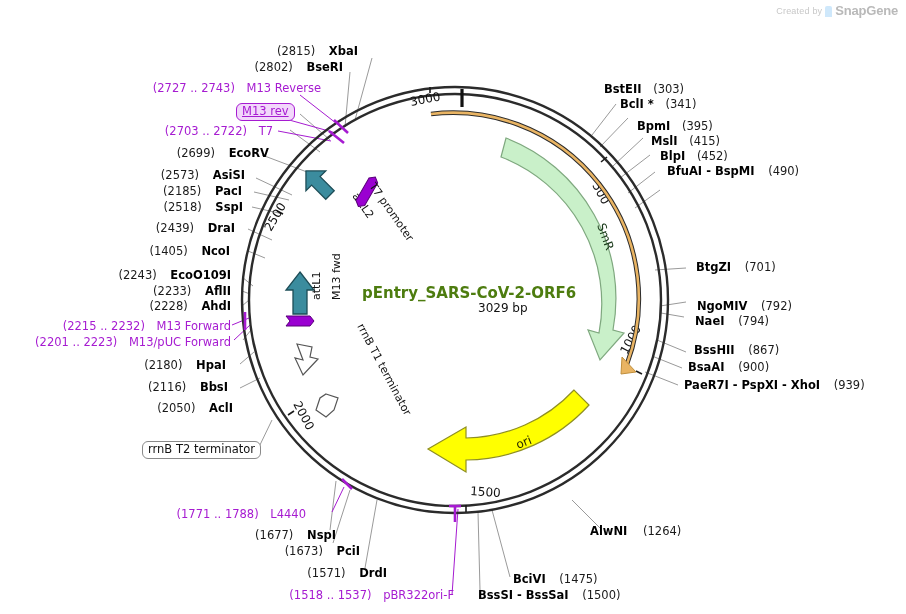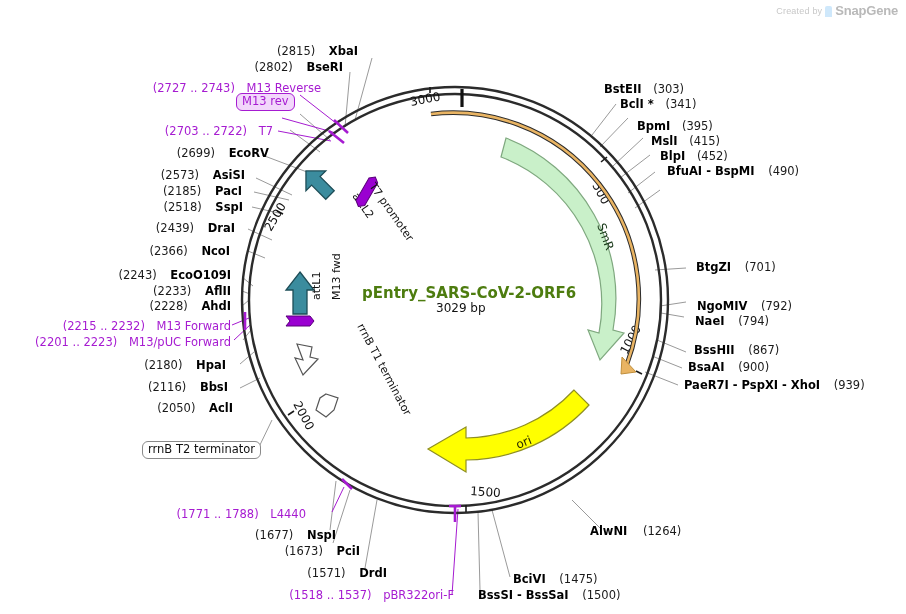--- a/index.html
+++ b/index.html
@@ -24,21 +24,21 @@
   .lbl.purple, .lbl.purple .n, .lbl.purple .e{color:#a61bd1;font-weight:400;}
   .lbl.r{text-align:center;}
   .boxlbl{
     position:absolute;white-space:nowrap;font-size:11.5px;line-height:1;
     padding:2px 5px;border-radius:6px;background:#f2d7fb;border:1px solid #a61bd1;color:#a61bd1;
   }
   .boxlbl.grey{background:#ffffff;border:1px solid #8a8a8a;color:#111;}
   .title{
     position:absolute;font-weight:bold;font-size:15px;color:#4d7c0f;white-space:nowrap;
   }
-  .subtitle{position:absolute;font-size:12px;color:#111;white-space:nowrap;}
+  .subtitle{position:absolute;font-size:12px;color:#111;white-space:nowrap;margin-left:42px;}
   svg text{font-family:"DejaVu Sans","Liberation Sans",sans-serif;}
 </style>
 </head>
 <body>
 
 <div class="watermark">
   <span>Created by</span>
   <span class="wm-logo"></span>
   <span class="sg">SnapGene</span>
 </div>
@@ -276,21 +276,21 @@
 </div>
 <div class="lbl r" style="right:663px;top:202px;">
   <span class="n">(2518)</span>
   <span class="e" style="margin-left:10px">SspI</span>
 </div>
 <div class="lbl r" style="right:671px;top:223px;">
   <span class="n">(2439)</span>
   <span class="e" style="margin-left:10px">DraI</span>
 </div>
 <div class="lbl r" style="right:676px;top:246px;">
-  <span class="n">(2366)</span>
+  <span class="n">(1405)</span>
   <span class="e" style="margin-left:10px">NcoI</span>
 </div>
 <div class="lbl r" style="right:675px;top:270px;">
   <span class="n">(2243)</span>
   <span class="e" style="margin-left:10px">EcoO109I</span>
 </div>
 <div class="lbl r" style="right:675px;top:286px;">
   <span class="n">(2233)</span>
   <span class="e" style="margin-left:10px">AflII</span>
 </div>
@@ -341,14 +341,14 @@
 </div>
 <div class="lbl purple r" style="right:600px;top:509px;">
   <span class="n">(1771 .. 1788)</span>
   <span class="e" style="margin-left:8px">L4440</span>
 </div>
 <div class="lbl purple r" style="right:452px;top:590px;">
   <span class="n">(1518 .. 1537)</span>
   <span class="e" style="margin-left:8px">pBR322ori-F</span>
 </div>
 
-<div class="boxlbl" style="left:236px;top:93px;">M13 rev</div>
+<div class="boxlbl" style="left:236px;top:103px;text-decoration:underline;">M13 rev</div>
 <div class="boxlbl grey" style="left:142px;top:441px;">rrnB T2 terminator</div>
 
 </body></html>

